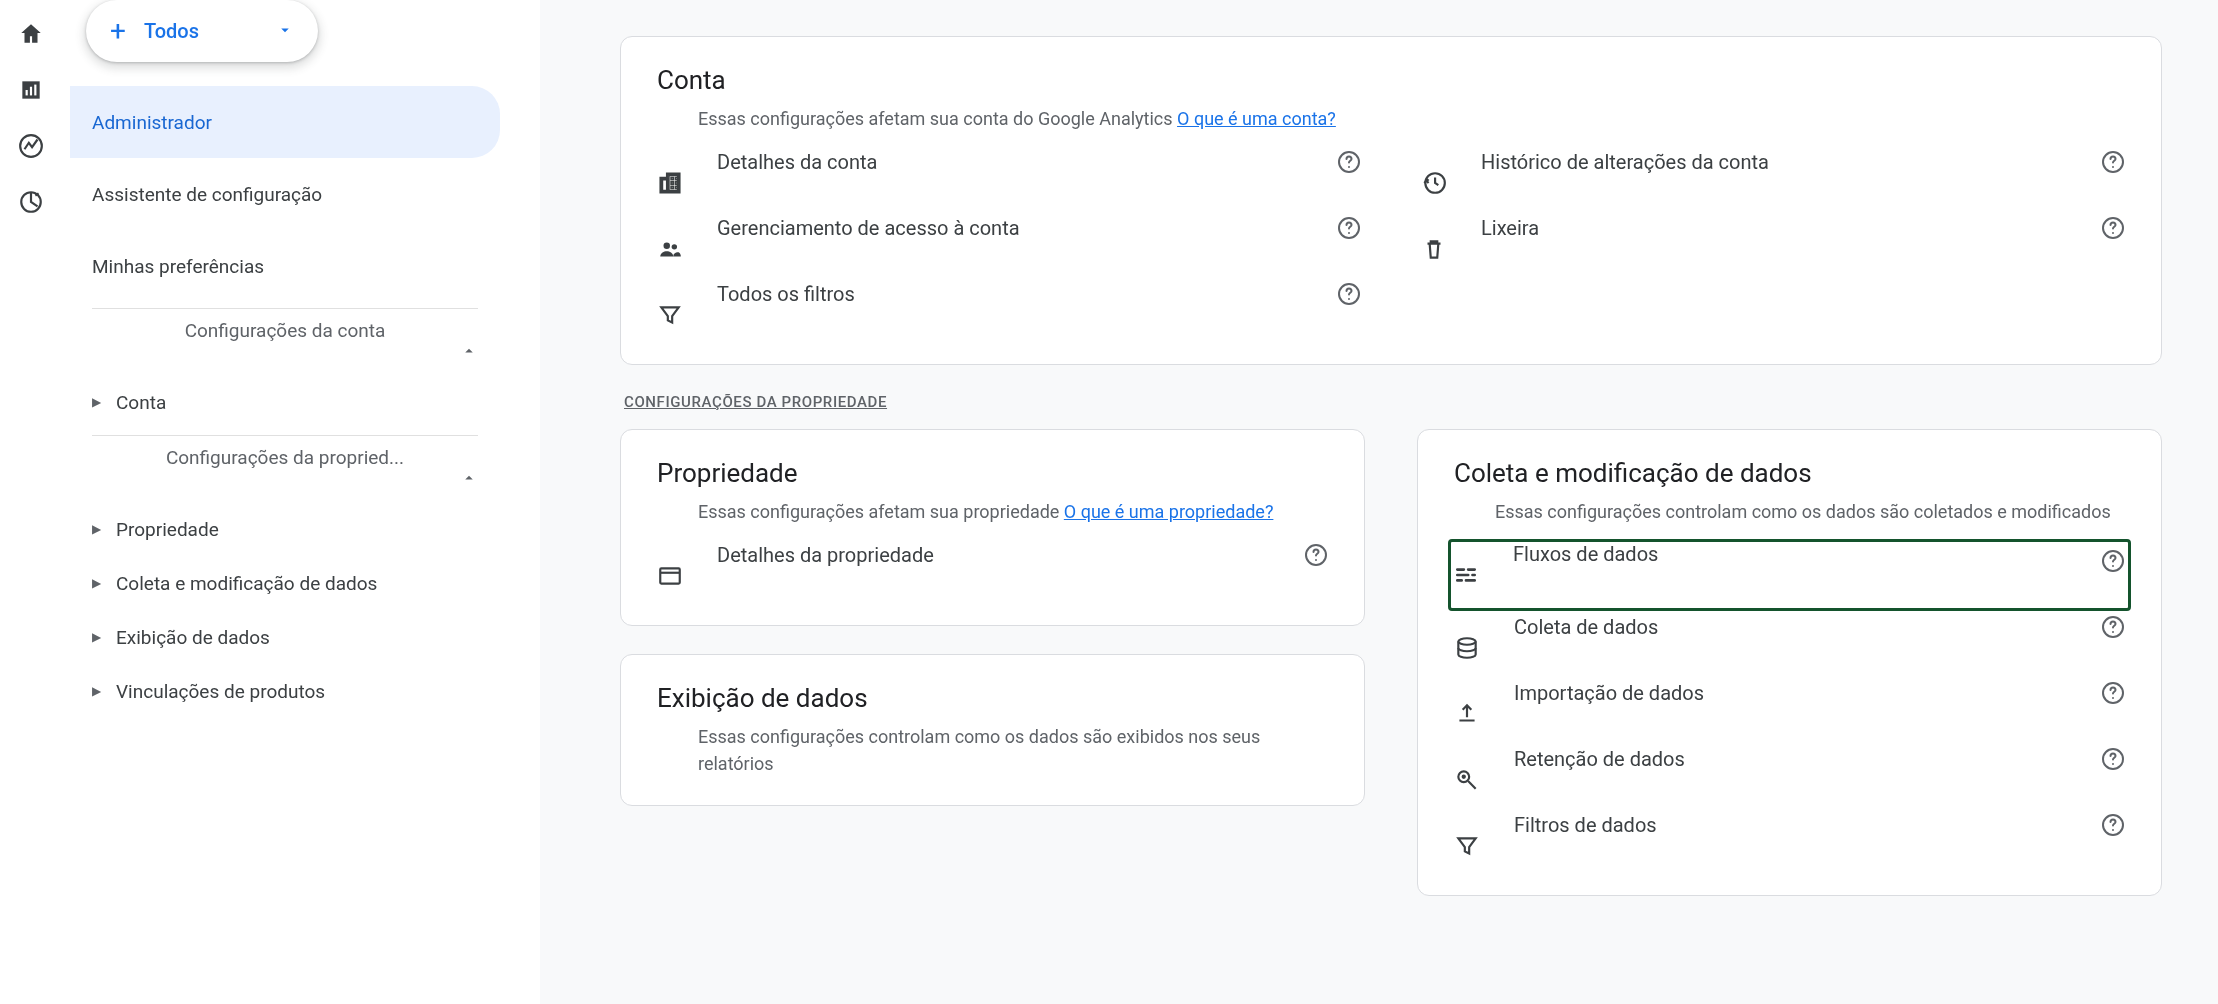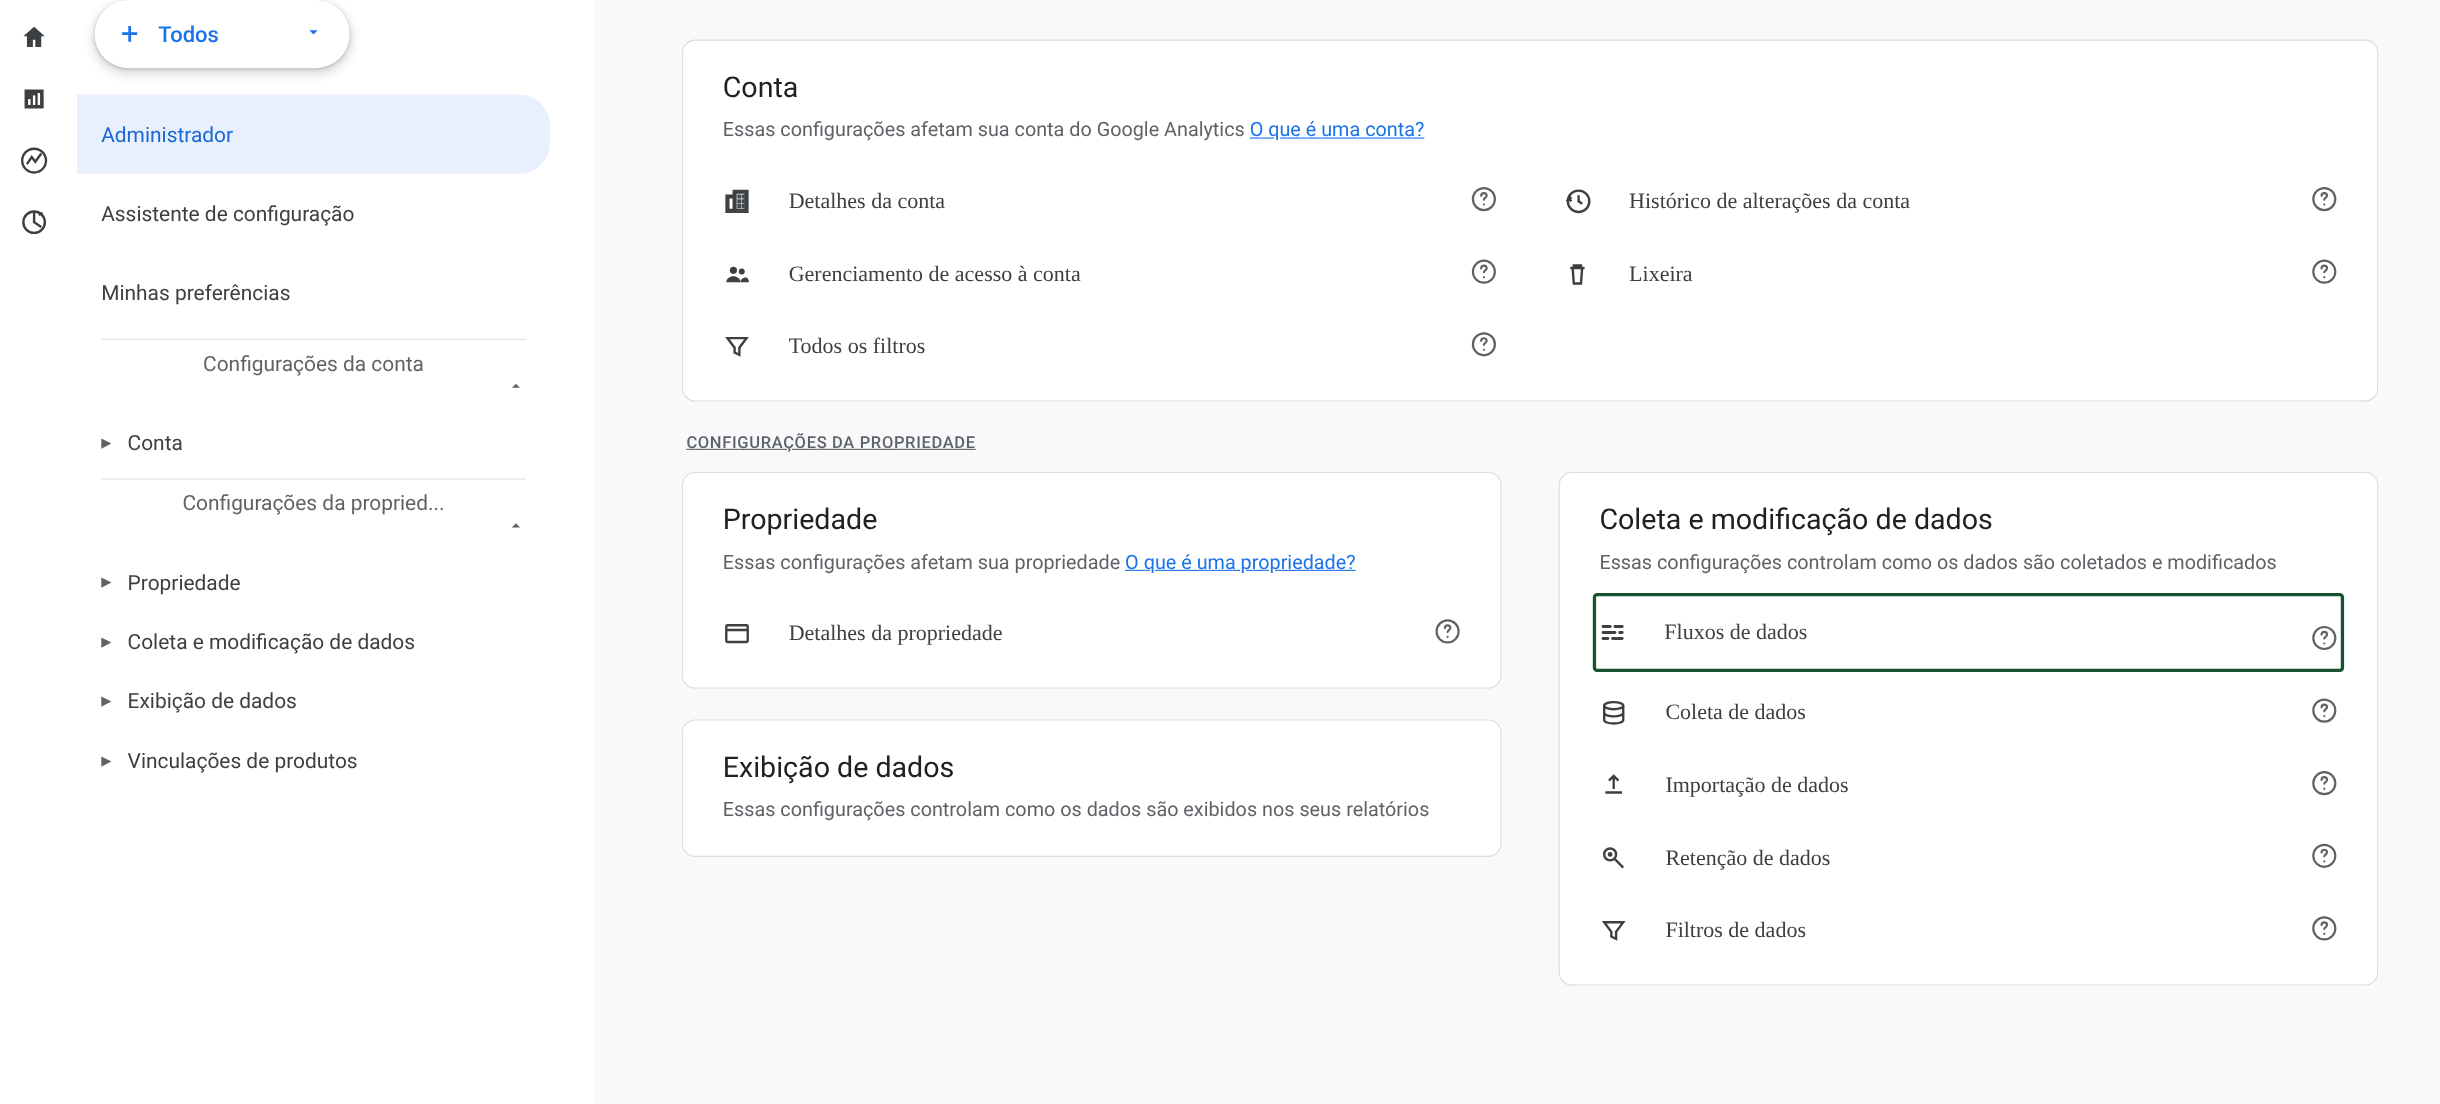--- a/index.html
+++ b/index.html
@@ -99,28 +99,26 @@
     overflow: hidden;
   }
   .card {
     background:#fff;
     border:1px solid #dadce0;
     border-radius:12px;
     padding: 28px 36px 16px 36px;
     margin-bottom: 28px;
   }
   .card-title { font-size:26px; color:#202124; margin-bottom:10px; }
-  .card-sub { font-size:18px; color:#5f6368; margin-bottom: 18px; line-height:1.5; }
+  .card-sub { font-size:18px; color:#5f6368; margin-bottom: 18px; line-height:1.5;margin-left:41px; }
   .card-sub a { color:#1a73e8; text-decoration:underline; }
   .card-row {
     display:flex;
-    align-items:center;
     height: 66px;
     cursor:pointer;
-    font-family:Liberation Serif, serif;
   }
   .card-row .row-icon { width: 60px; display:flex; align-items:center; }
   .card-row .row-icon svg { width:26px; height:26px; fill:#3c4043; }
   .card-row .row-label { font-size:20px; color:#3c4043; flex:1; }
   .card-row .help-icon svg { width:24px; height:24px; fill:#5f6368; }
   .two-col { display:flex; gap:52px; }
   .two-col > div { flex:1; min-width:0; }
   .section-label {
     font-size:15px;
     letter-spacing:0.6px;

